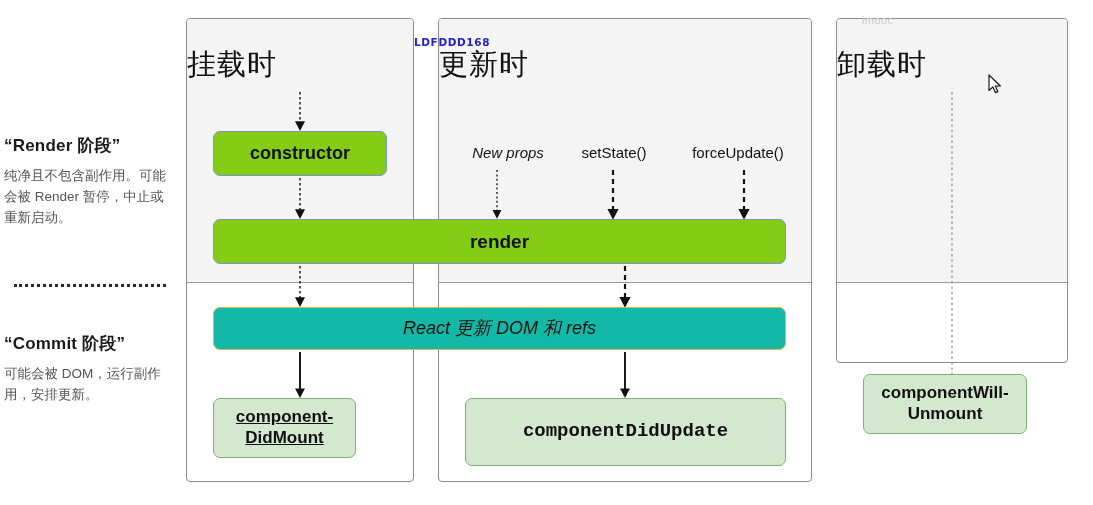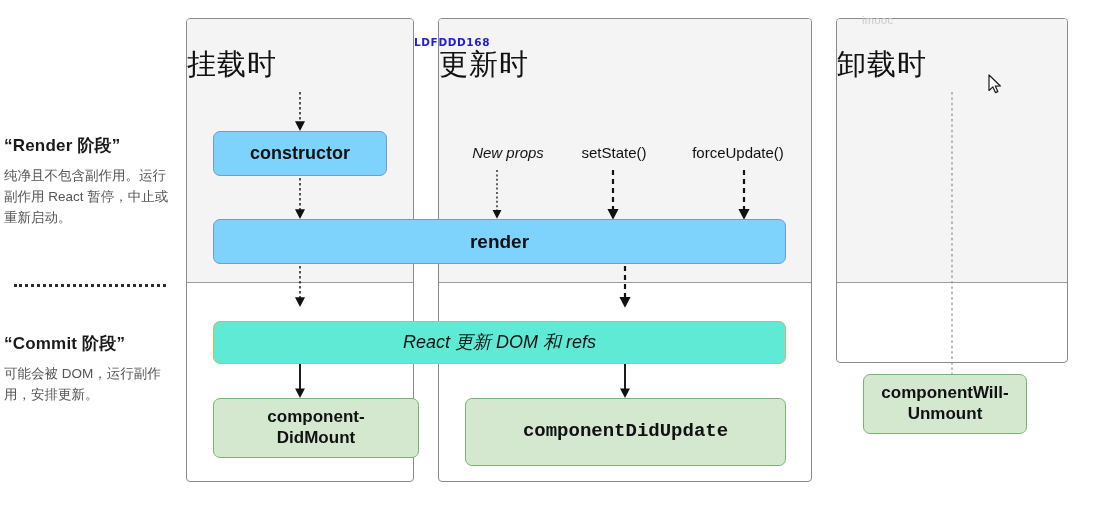--- a/index.html
+++ b/index.html
@@ -113,40 +113,41 @@
     position: absolute;
     box-sizing: border-box;
     border-radius: 7px;
     display: flex;
     align-items: center;
     justify-content: center;
     text-align: center;
     font-weight: bold;
     line-height: 1.22;
   }
-  .node.blue   { background: #7dd3fc; border: 1.4px solid #7b96c9; }
-  .node.yellow { background: #5eead4; border: 1.4px solid #d9b45a;
-                 font-style: italic; font-weight: normal; margin-top: 14px; }
+  .node.blue   { background: #84cc16; border: 1.4px solid #7b96c9; }
+  .node.yellow { background: #14b8a6; border: 1.4px solid #d9b45a;
+                 font-style: italic; font-weight: normal; }
   .node.green  { background: #d3e8cf; border: 1.4px solid #7db277; }
 
   #node-constructor {
     left: 213px; top: 131px; width: 174px; height: 45px;
     font-size: 18px;
   }
   #node-render {
     left: 213px; top: 219px; width: 573px; height: 45px;
     font-size: 19px;
   }
   #node-dom-refs {
     left: 213px; top: 307px; width: 573px; height: 43px;
     font-size: 18px;
   }
   #node-did-mount {
-    left: 213px; top: 398px; width: 206px; height: 60px;
+    left: 213px; top: 398px; width: 143px; height: 60px;
     font-size: 17px;
+    text-decoration: underline;
   }
   #node-did-update {
     left: 465px; top: 398px; width: 321px; height: 68px;
     font-size: 19px;
     font-family: Liberation Mono, monospace;
   }
   #node-will-unmount {
     left: 863px; top: 374px; width: 164px; height: 60px;
     font-size: 17px;
   }
@@ -182,21 +183,21 @@
     height: 22px;
   }
 </style>
 </head>
 <body>
 
 <div id="stage">
 
   <div class="phase-legend" id="legend-render">
     <div class="phase-title">“Render 阶段”</div>
-    <div class="phase-desc">纯净且不包含副作用。运行副作用 React 暂停，中止或重新启动。</div>
+    <div class="phase-desc">纯净且不包含副作用。可能会被 Render 暂停，中止或重新启动。</div>
   </div>
 
   <div class="legend-divider"></div>
 
   <div class="phase-legend" id="legend-commit">
     <div class="phase-title">“Commit 阶段”</div>
     <div class="phase-desc">可能会被 DOM，运行副作用，安排更新。</div>
   </div>
 
   <div class="panel" id="panel-mount">

